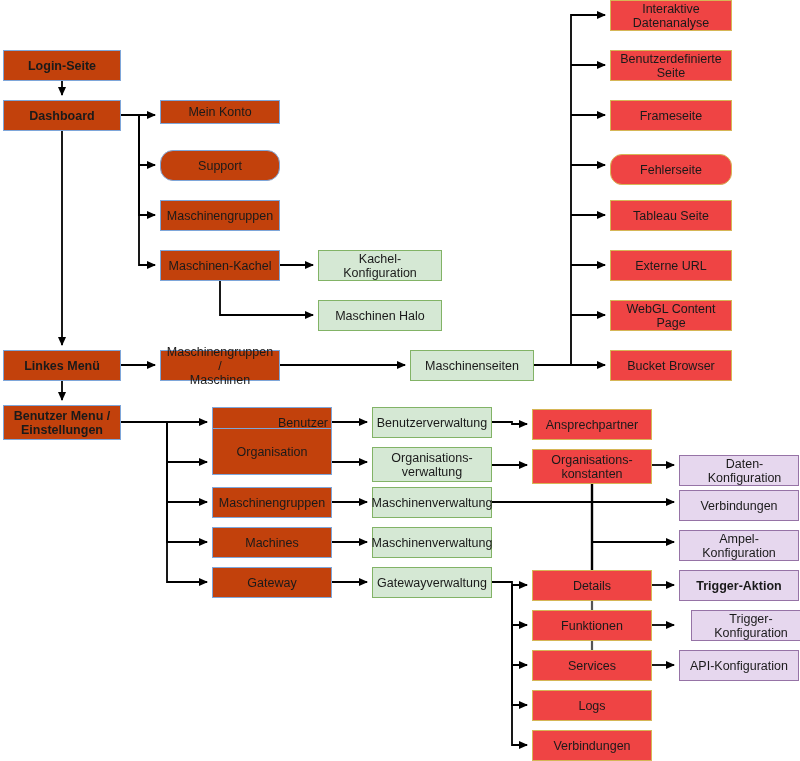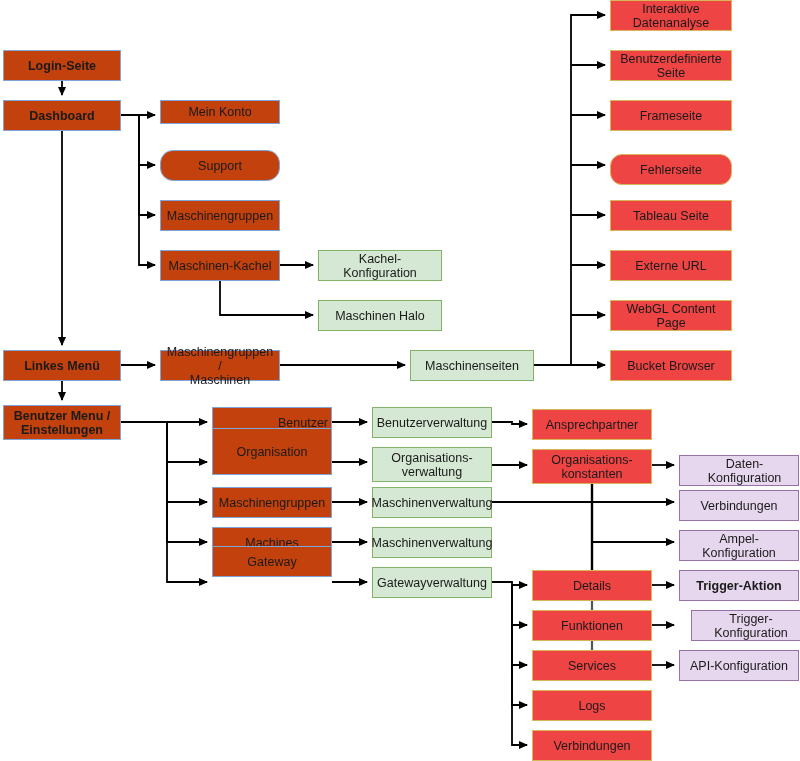--- a/index.html
+++ b/index.html
@@ -131,21 +131,21 @@
       <div class="node yellow" style="left: 610px; top: 200px; width: 122px; height: 31px;"><span>Tableau Seite</span></div>
       <div class="node yellow" style="left: 610px; top: 250px; width: 122px; height: 31px;"><span>Externe URL</span></div>
       <div class="node yellow" style="left: 610px; top: 300px; width: 122px; height: 31px;"><span>WebGL Content Page</span></div>
       <div class="node yellow" style="left: 610px; top: 350px; width: 122px; height: 31px;"><span>Bucket Browser</span></div>
       <div class="node blue bold" style="left: 3px; top: 405px; width: 118px; height: 35px;"><span>Benutzer Menu /
 Einstellungen</span></div>
       <div class="node blue" style="left: 212px; top: 407px; width: 120px; height: 31px; justify-content: flex-end;"><span>Benutzer</span></div>
       <div class="node blue" style="left: 212px; top: 428px; width: 120px; height: 47px;"><span>Organisation</span></div>
       <div class="node blue" style="left: 212px; top: 487px; width: 120px; height: 31px;"><span>Maschinengruppen</span></div>
       <div class="node blue" style="left: 212px; top: 527px; width: 120px; height: 31px;"><span>Machines</span></div>
-      <div class="node blue" style="left: 212px; top: 546px; width: 120px; height: 31px;"><span>Gateway</span></div>
+      <div class="node blue" style="left: 212px; top: 567px; width: 120px; height: 31px;"><span>Gateway</span></div>
       <div class="node green" style="left: 372px; top: 407px; width: 120px; height: 31px;"><span>Benutzerverwaltung</span></div>
       <div class="node green" style="left: 372px; top: 447px; width: 120px; height: 35px;"><span>Organisations-
 verwaltung</span></div>
       <div class="node green" style="left: 372px; top: 487px; width: 120px; height: 31px;"><span>Maschinenverwaltung</span></div>
       <div class="node green" style="left: 372px; top: 527px; width: 120px; height: 31px;"><span>Maschinenverwaltung</span></div>
       <div class="node green" style="left: 372px; top: 567px; width: 120px; height: 31px;"><span>Gatewayverwaltung</span></div>
       <div class="node yellow" style="left: 532px; top: 409px; width: 120px; height: 31px;"><span>Ansprechpartner</span></div>
       <div class="node yellow" style="left: 532px; top: 449px; width: 120px; height: 35px;"><span>Organisations-
 konstanten</span></div>
       <div class="node yellow" style="left: 532px; top: 570px; width: 120px; height: 31px;"><span>Details</span></div>

